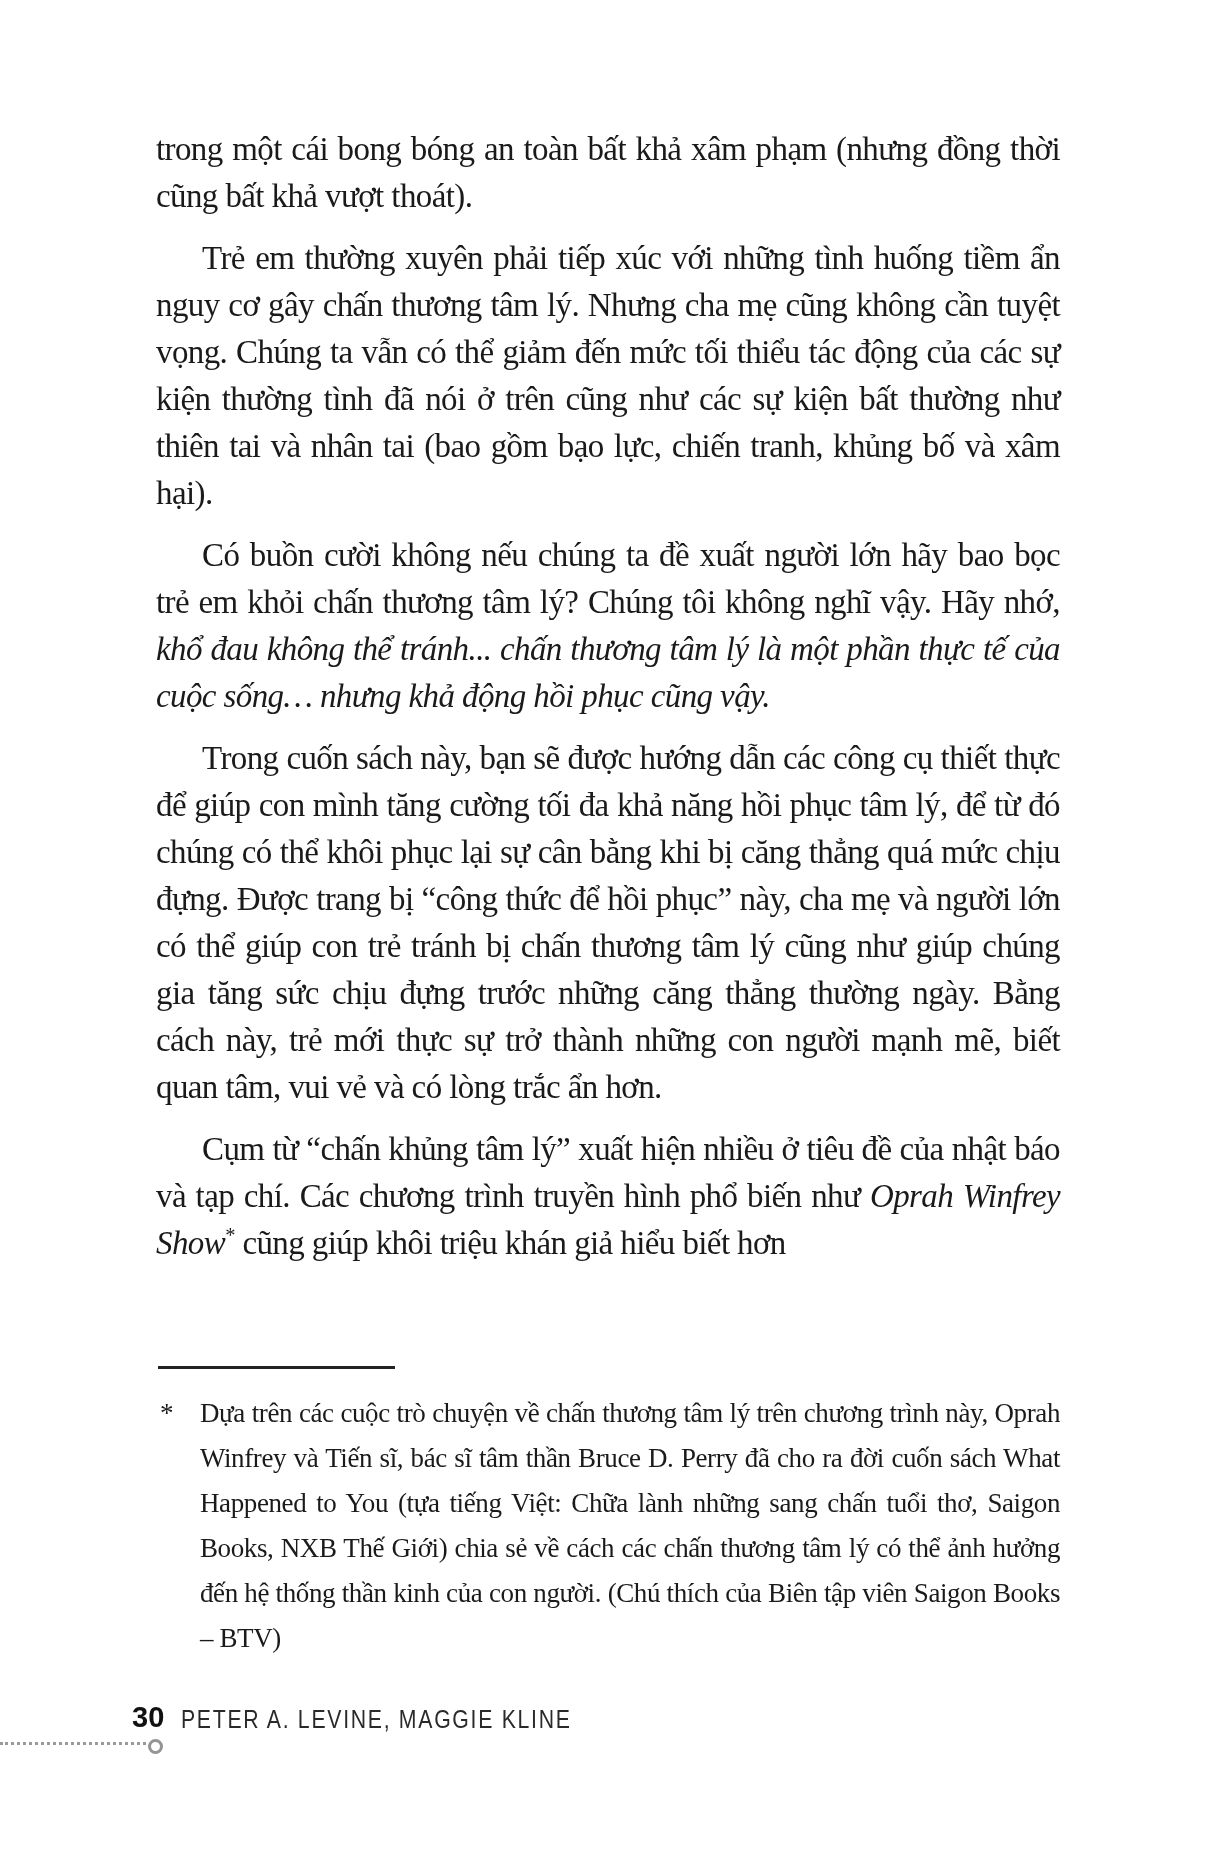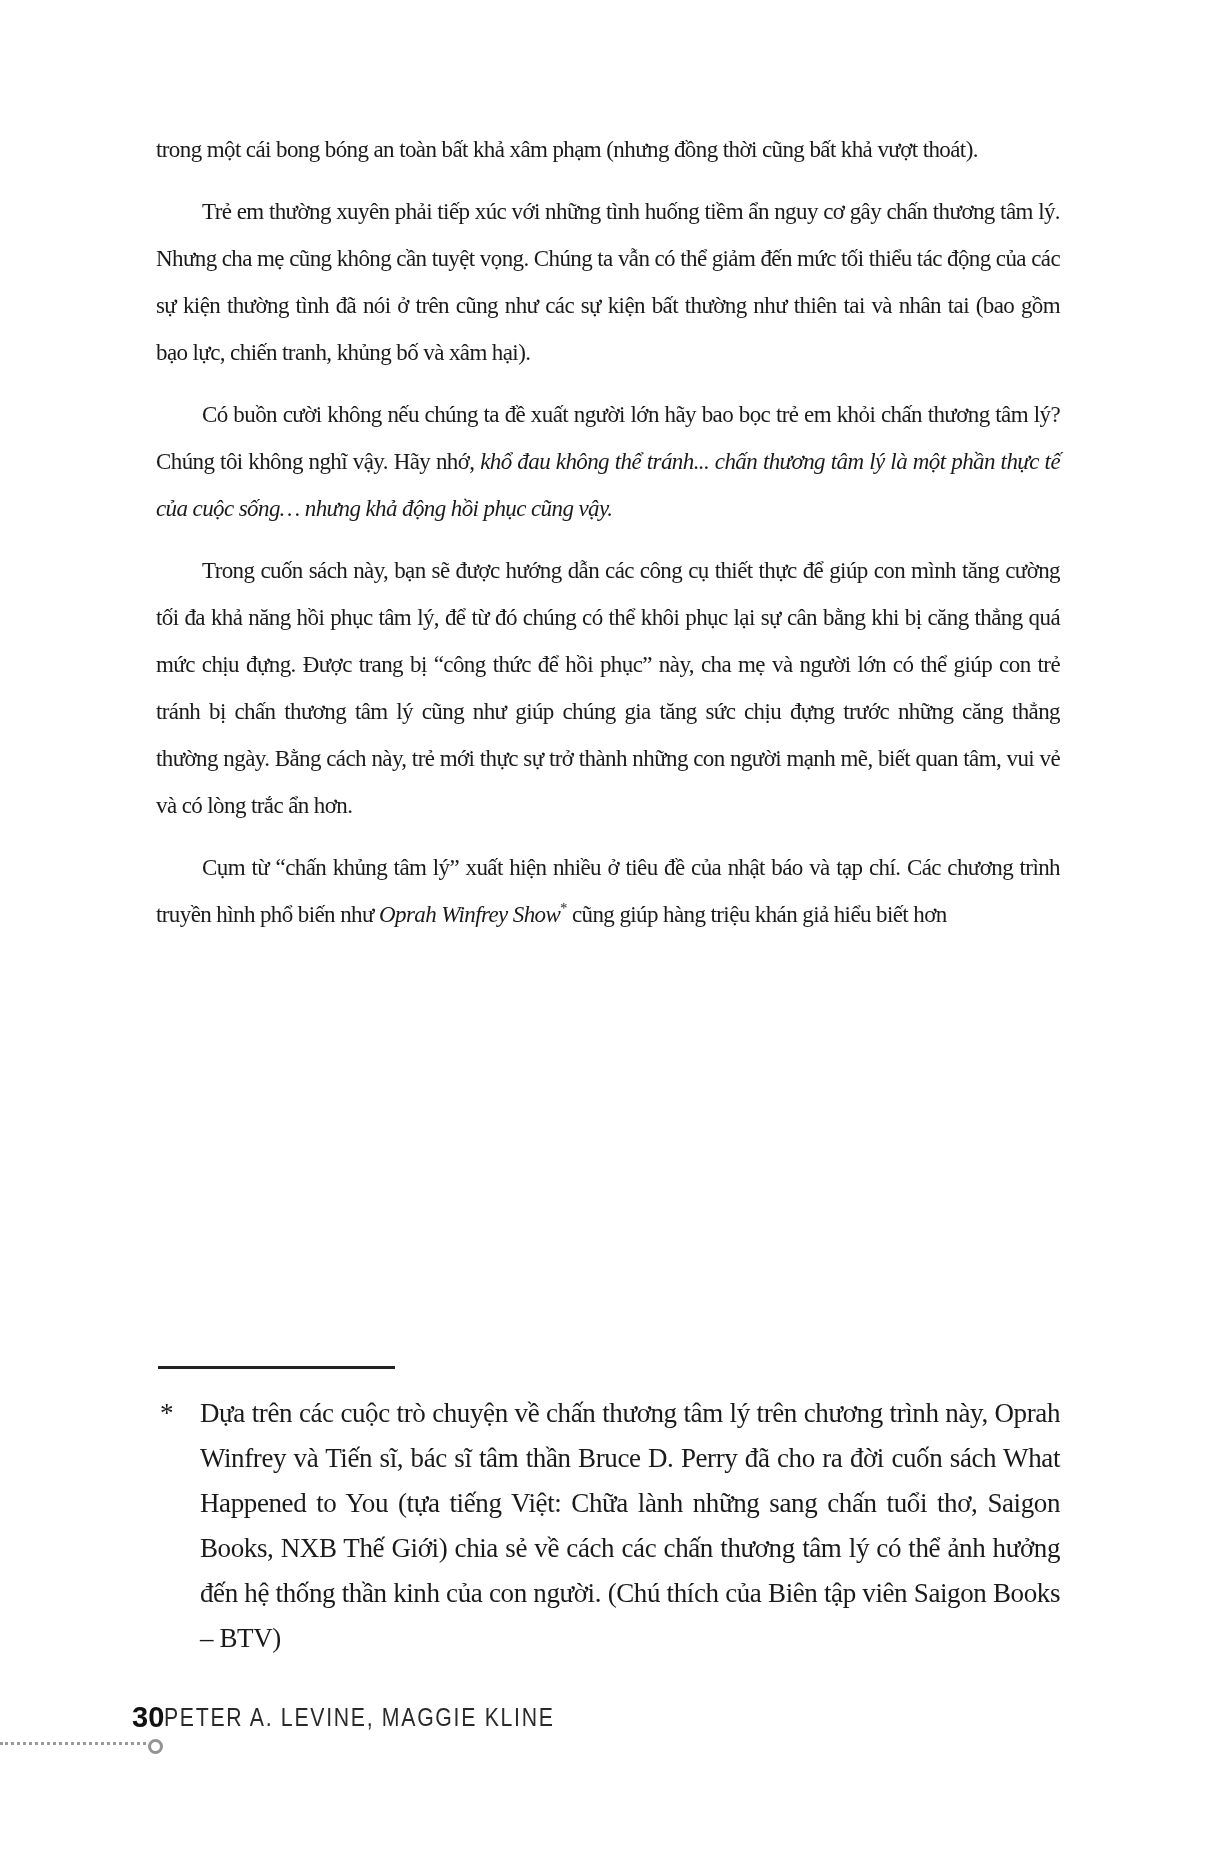--- a/index.html
+++ b/index.html
@@ -17,21 +17,21 @@
     color: #1a1a1a;
   }
   .body-text {
     position: absolute;
     left: 156px;
     top: 126px;
     width: 904px;
   }
   .para {
     margin: 0 0 15px 0;
-    font-size: 23px;
+    font-size: 33px;
     line-height: 47px;
     letter-spacing: -0.6px;
     text-align: justify;
     text-indent: 46px;
   }
   .para.no-indent { text-indent: 0; }
   .italic { font-style: italic; }
   sup.fn-ref {
     font-size: 0.62em;
     line-height: 0;
@@ -63,21 +63,22 @@
   }
   .fn-text {
     flex: 1;
     text-align: justify;
   }
   .page-footer {
     position: absolute;
     left: 132px;
     top: 1701px;
     display: flex;
-    align-items: center;
+    align-items: flex-end;
+    gap: 17px;
     font-family: "Liberation Sans", "DejaVu Sans", sans-serif;
     white-space: nowrap;
   }
   .page-number {
     font-size: 29px;
     font-weight: bold;
     color: #111111;
   }
   .authors {
     font-size: 25px;
@@ -116,21 +117,21 @@
 
     <p class="para">Trẻ em thường xuyên phải tiếp xúc với những tình huống tiềm ẩn nguy cơ gây chấn thương tâm lý. Nhưng cha mẹ cũng không cần tuyệt vọng. Chúng ta vẫn có thể giảm đến mức tối thiểu tác động của các sự kiện thường tình đã nói ở trên cũng như các sự kiện bất thường như thiên tai và nhân tai (bao gồm bạo lực, chiến tranh, khủng bố và xâm hại).</p>
 
     <p class="para">
       <span>Có buồn cười không nếu chúng ta đề xuất người lớn hãy bao bọc trẻ em khỏi chấn thương tâm lý? Chúng tôi không nghĩ vậy. Hãy nhớ, </span><span class="italic">khổ đau không thể tránh... chấn thương tâm lý là một phần thực tế của cuộc sống… nhưng khả động hồi phục cũng vậy.</span>
     </p>
 
     <p class="para">Trong cuốn sách này, bạn sẽ được hướng dẫn các công cụ thiết thực để giúp con mình tăng cường tối đa khả năng hồi phục tâm lý, để từ đó chúng có thể khôi phục lại sự cân bằng khi bị căng thẳng quá mức chịu đựng. Được trang bị “công thức để hồi phục” này, cha mẹ và người lớn có thể giúp con trẻ tránh bị chấn thương tâm lý cũng như giúp chúng gia tăng sức chịu đựng trước những căng thẳng thường ngày. Bằng cách này, trẻ mới thực sự trở thành những con người mạnh mẽ, biết quan tâm, vui vẻ và có lòng trắc ẩn hơn.</p>
 
     <p class="para">
-      <span>Cụm từ “chấn khủng tâm lý” xuất hiện nhiều ở tiêu đề của nhật báo và tạp chí. Các chương trình truyền hình phổ biến như </span><span class="italic">Oprah Winfrey Show</span><sup class="fn-ref">*</sup><span> cũng giúp hàng triệu khán giả hiểu biết hơn</span>
+      <span>Cụm từ “chấn khủng tâm lý” xuất hiện nhiều ở tiêu đề của nhật báo và tạp chí. Các chương trình truyền hình phổ biến như </span><span class="italic">Oprah Winfrey Show</span><sup class="fn-ref">*</sup><span> cũng giúp khôi triệu khán giả hiểu biết hơn</span>
     </p>
   </main>
 
   <footer class="footnote">
     <div class="fn-divider"></div>
     <div class="fn-body">
       <span class="fn-marker">*</span>
       <span class="fn-text">Dựa trên các cuộc trò chuyện về chấn thương tâm lý trên chương trình này, Oprah Winfrey và Tiến sĩ, bác sĩ tâm thần Bruce D. Perry đã cho ra đời cuốn sách What Happened to You (tựa tiếng Việt: Chữa lành những sang chấn tuổi thơ, Saigon Books, NXB Thế Giới) chia sẻ về cách các chấn thương tâm lý có thể ảnh hưởng đến hệ thống thần kinh của con người. (Chú thích của Biên tập viên Saigon Books – BTV)</span>
     </div>
   </footer>

